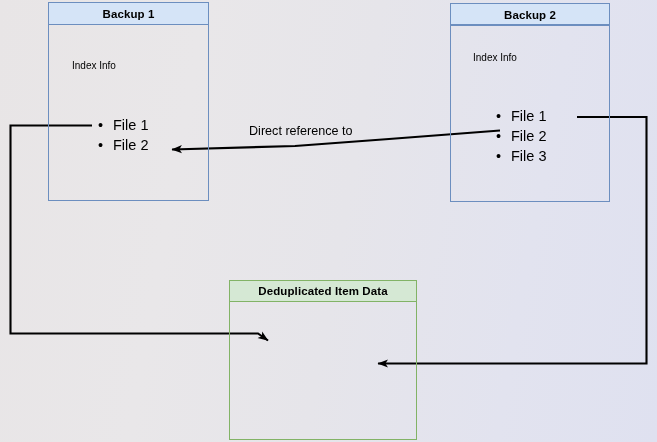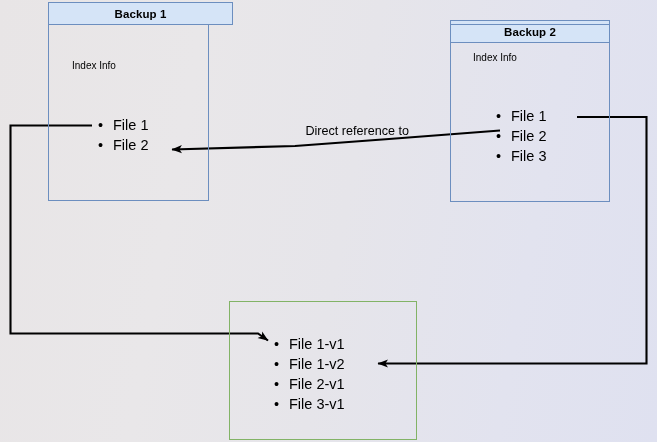--- a/index.html
+++ b/index.html
@@ -79,21 +79,21 @@
     position: absolute;
     left: 0;
     top: 0;
     font-size: 14.5px;
     line-height: 20px;
   }
   .edge-label {
     position: absolute;
     font-size: 12.6px;
     color: #000;
-    text-align: right;
+    text-align: left;
     line-height: 16px;
     white-space: nowrap;
   }
 </style>
 </head>
 <body>
 
 <div id="canvas">
 
   <svg class="arrows" viewBox="0 0 657 442" width="657" height="442">
@@ -103,46 +103,43 @@
       </marker>
     </defs>
 
     <path d="M500,130.5 L389,139 L295,146 L172,149.5" fill="none" stroke="#000" stroke-width="2.1" marker-end="url(#ah)"></path>
 
     <path d="M92,125.5 L10.5,125.5 L10.5,333.5 L258,333.5 L268,340.5" fill="none" stroke="#000" stroke-width="2.1" marker-end="url(#ah)"></path>
 
     <path d="M577,117 L646.5,117 L646.5,363.5 L378,363.5" fill="none" stroke="#000" stroke-width="2.1" marker-end="url(#ah)"></path>
   </svg>
 
-  <div class="box-header" style="left:48px; top:2px; width:185px; height:23px;">
+  <div class="box-header" style="left:48px; top:2px; width:161px; height:23px;">
     <span class="box-title-text">Backup 1</span>
   </div>
   <div class="box" style="left:48px; top:24px; width:161px; height:177px;"></div>
   <div class="index-label" style="left:72px; top:60px;">Index Info</div>
   <ul class="file-list" style="left:98px; top:115px;">
     <li>File 1</li>
     <li>File 2</li>
   </ul>
 
-  <div class="box-header" style="left:450px; top:20px; width:160px; height:23px;">
+  <div class="box-header" style="left:450px; top:3px; width:160px; height:23px;">
     <span class="box-title-text">Backup 2</span>
   </div>
   <div class="box" style="left:450px; top:24px; width:160px; height:178px;"></div>
   <div class="index-label" style="left:473px; top:52px;">Index Info</div>
   <ul class="file-list" style="left:496px; top:106px;">
     <li>File 1</li>
     <li>File 2</li>
     <li>File 3</li>
   </ul>
 
   <div class="edge-label" style="left:249px; top:123px; width:160px;">
     <div>Direct reference to</div>
   </div>
 
+  <div class="box-header green" style="left:229px; top:280px; width:188px; height:22px;">
+    <span class="box-title-text">Deduplicated Item Data</span>
+  </div>
   <div class="box green" style="left:229px; top:301px; width:188px; height:139px;"></div>
-  <ul class="file-list" style="left:274px; top:334px;">
-    <li>File 1-v1</li>
-    <li>File 1-v2</li>
-    <li>File 2-v1</li>
-    <li>File 3-v1</li>
-  </ul>
 
 </div>
 
 </body></html>

